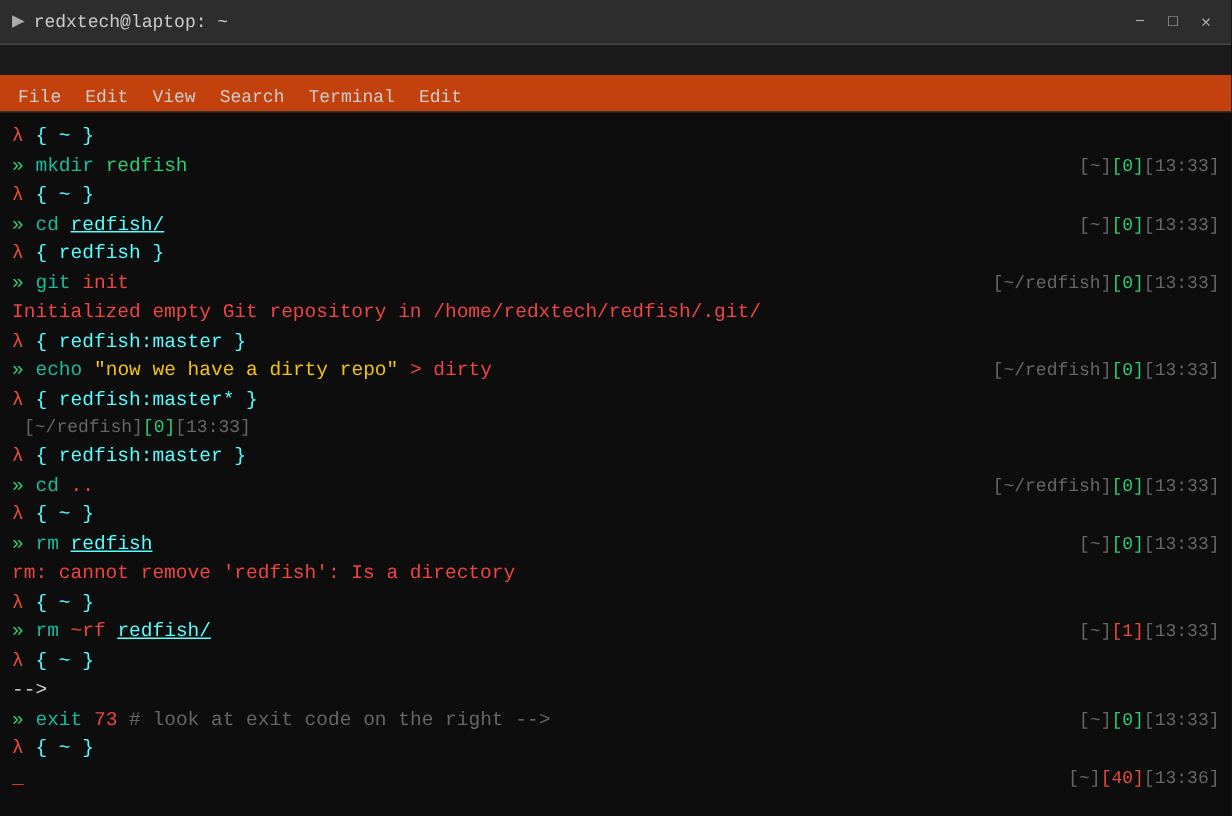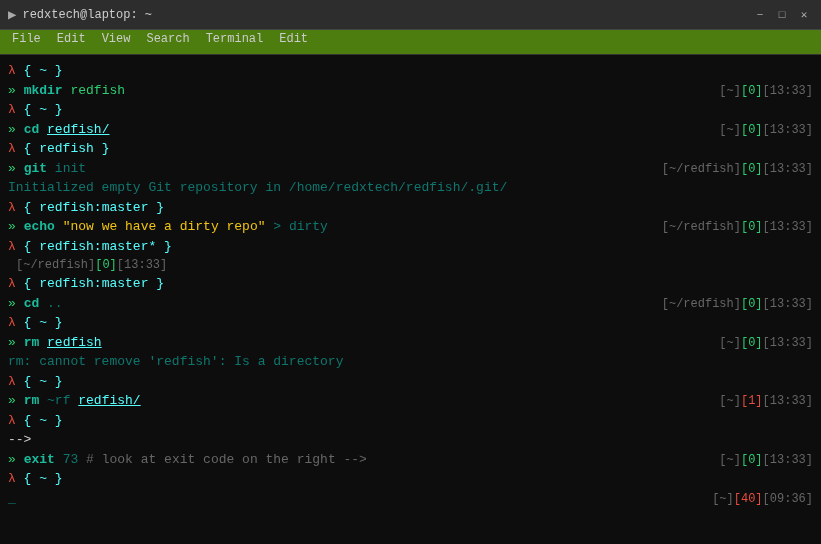--- a/index.html
+++ b/index.html
@@ -49,26 +49,27 @@
       align-items: center;
       justify-content: center;
       color: #aaa;
       font-size: 11px;
       cursor: pointer;
       border-radius: 2px;
     }
 
     
     .menubar {
-      background: #4d7c0f;
+      background: #c2410c;
       height: 25px;
       display: flex;
-      align-items: flex-start;
+      align-items: flex-end;
       padding: 0 4px;
       border-bottom: 1px solid #333;
+      margin-top: 20px;
     }
     .menu-item {
       color: #ccc;
       font-size: 12px;
       padding: 2px 8px;
       cursor: pointer;
       border-radius: 2px;
     }
 
     
@@ -93,23 +94,23 @@
       color: #666;
       font-size: 12px;
       white-space: nowrap;
       margin-left: 8px;
     }
     .green { color: #2ecc71; }
     .cyan { color: #1abc9c; }
     .bright-cyan { color: #55ffff; }
     .yellow { color: #f1c40f; }
     .underline { text-decoration: underline; }
-    .bold { font-weight: bold; }
+    .bold { font-weight: normal; }
     .dim { color: #666; }
-    .white { color: #0f766e; }
+    .white { color: #ef4444; }
     .lambda { color: #e74c3c; }
     .status-zero { color: #2ecc71; }
     .status-nonzero { color: #e74c3c; }
   </style>
 </head>
 <body>
 
 <div class="titlebar">
   <div class="titlebar-left">
     <span class="titlebar-icon">▶</span>
@@ -242,16 +243,16 @@
   </div>
 
   
   <div class="line">
     <span class="line-content"><span class="lambda">λ</span><span class="bright-cyan"> { ~ }</span></span>
   </div>
 
   
   <div class="line">
     <span class="line-content"><span class="white">_</span></span>
-    <span class="line-right"><span class="dim">[~]</span><span class="status-nonzero">[40]</span><span class="dim">[09:36]</span></span>
+    <span class="line-right"><span class="dim">[~]</span><span class="status-nonzero">[40]</span><span class="dim">[13:36]</span></span>
   </div>
 
 </div>
 
 </body></html>

